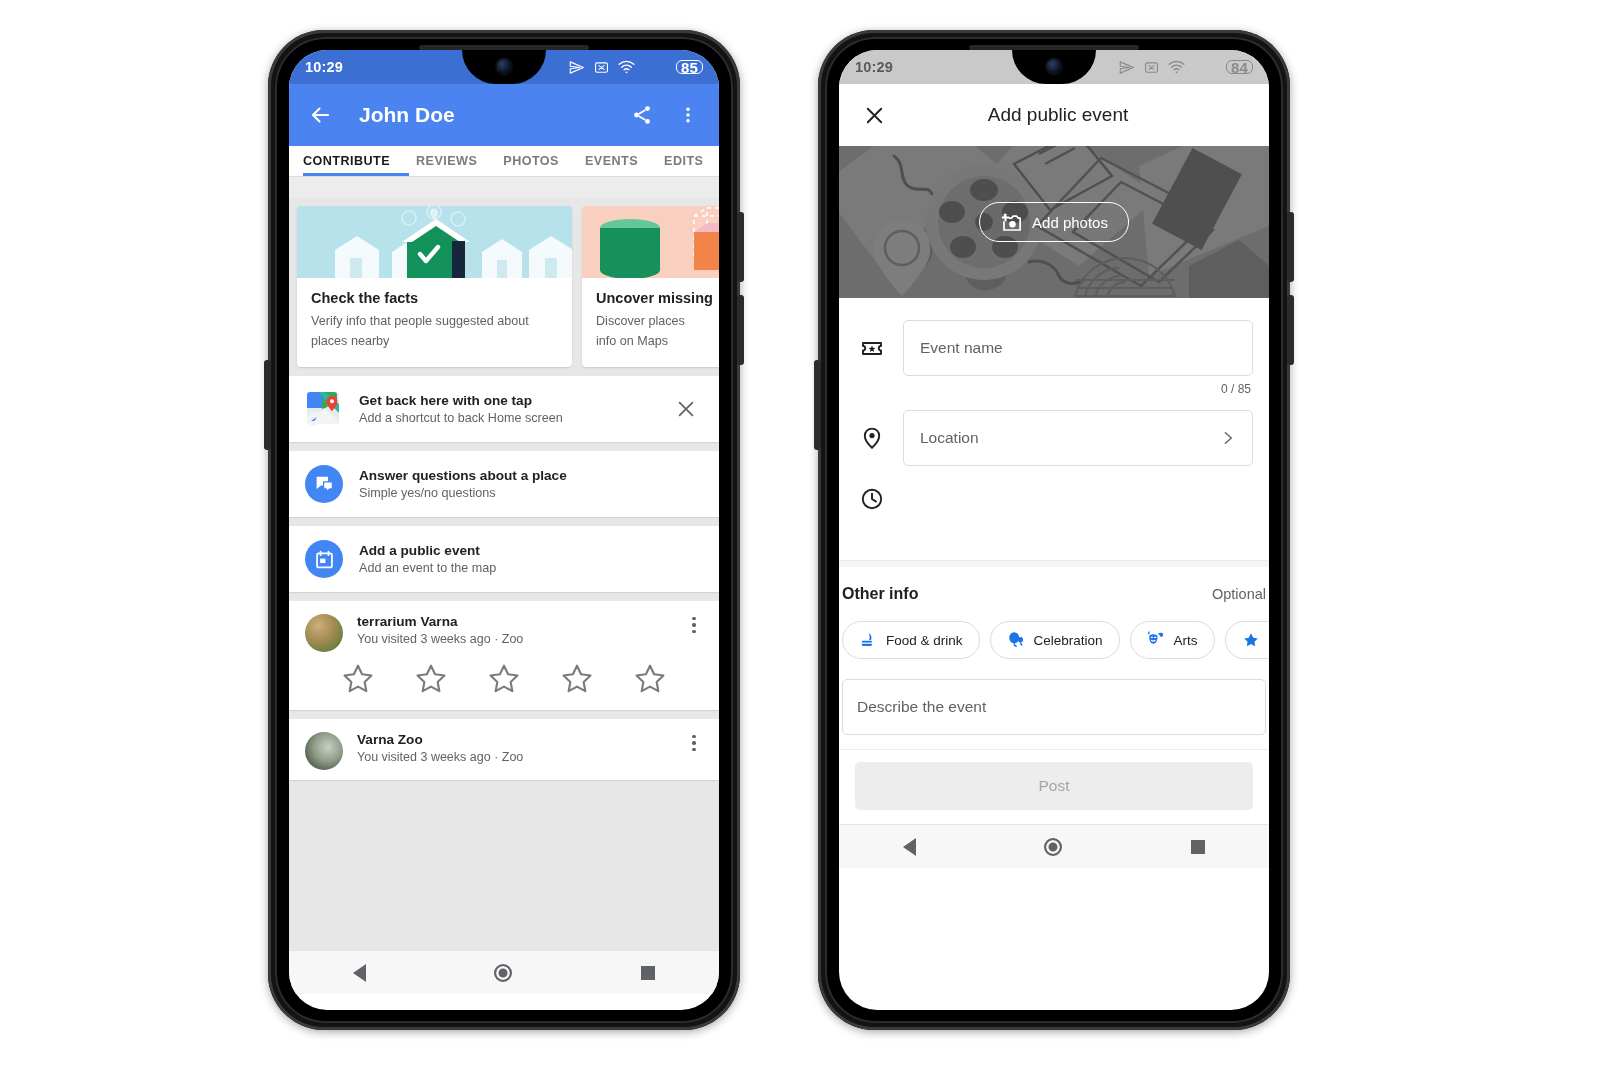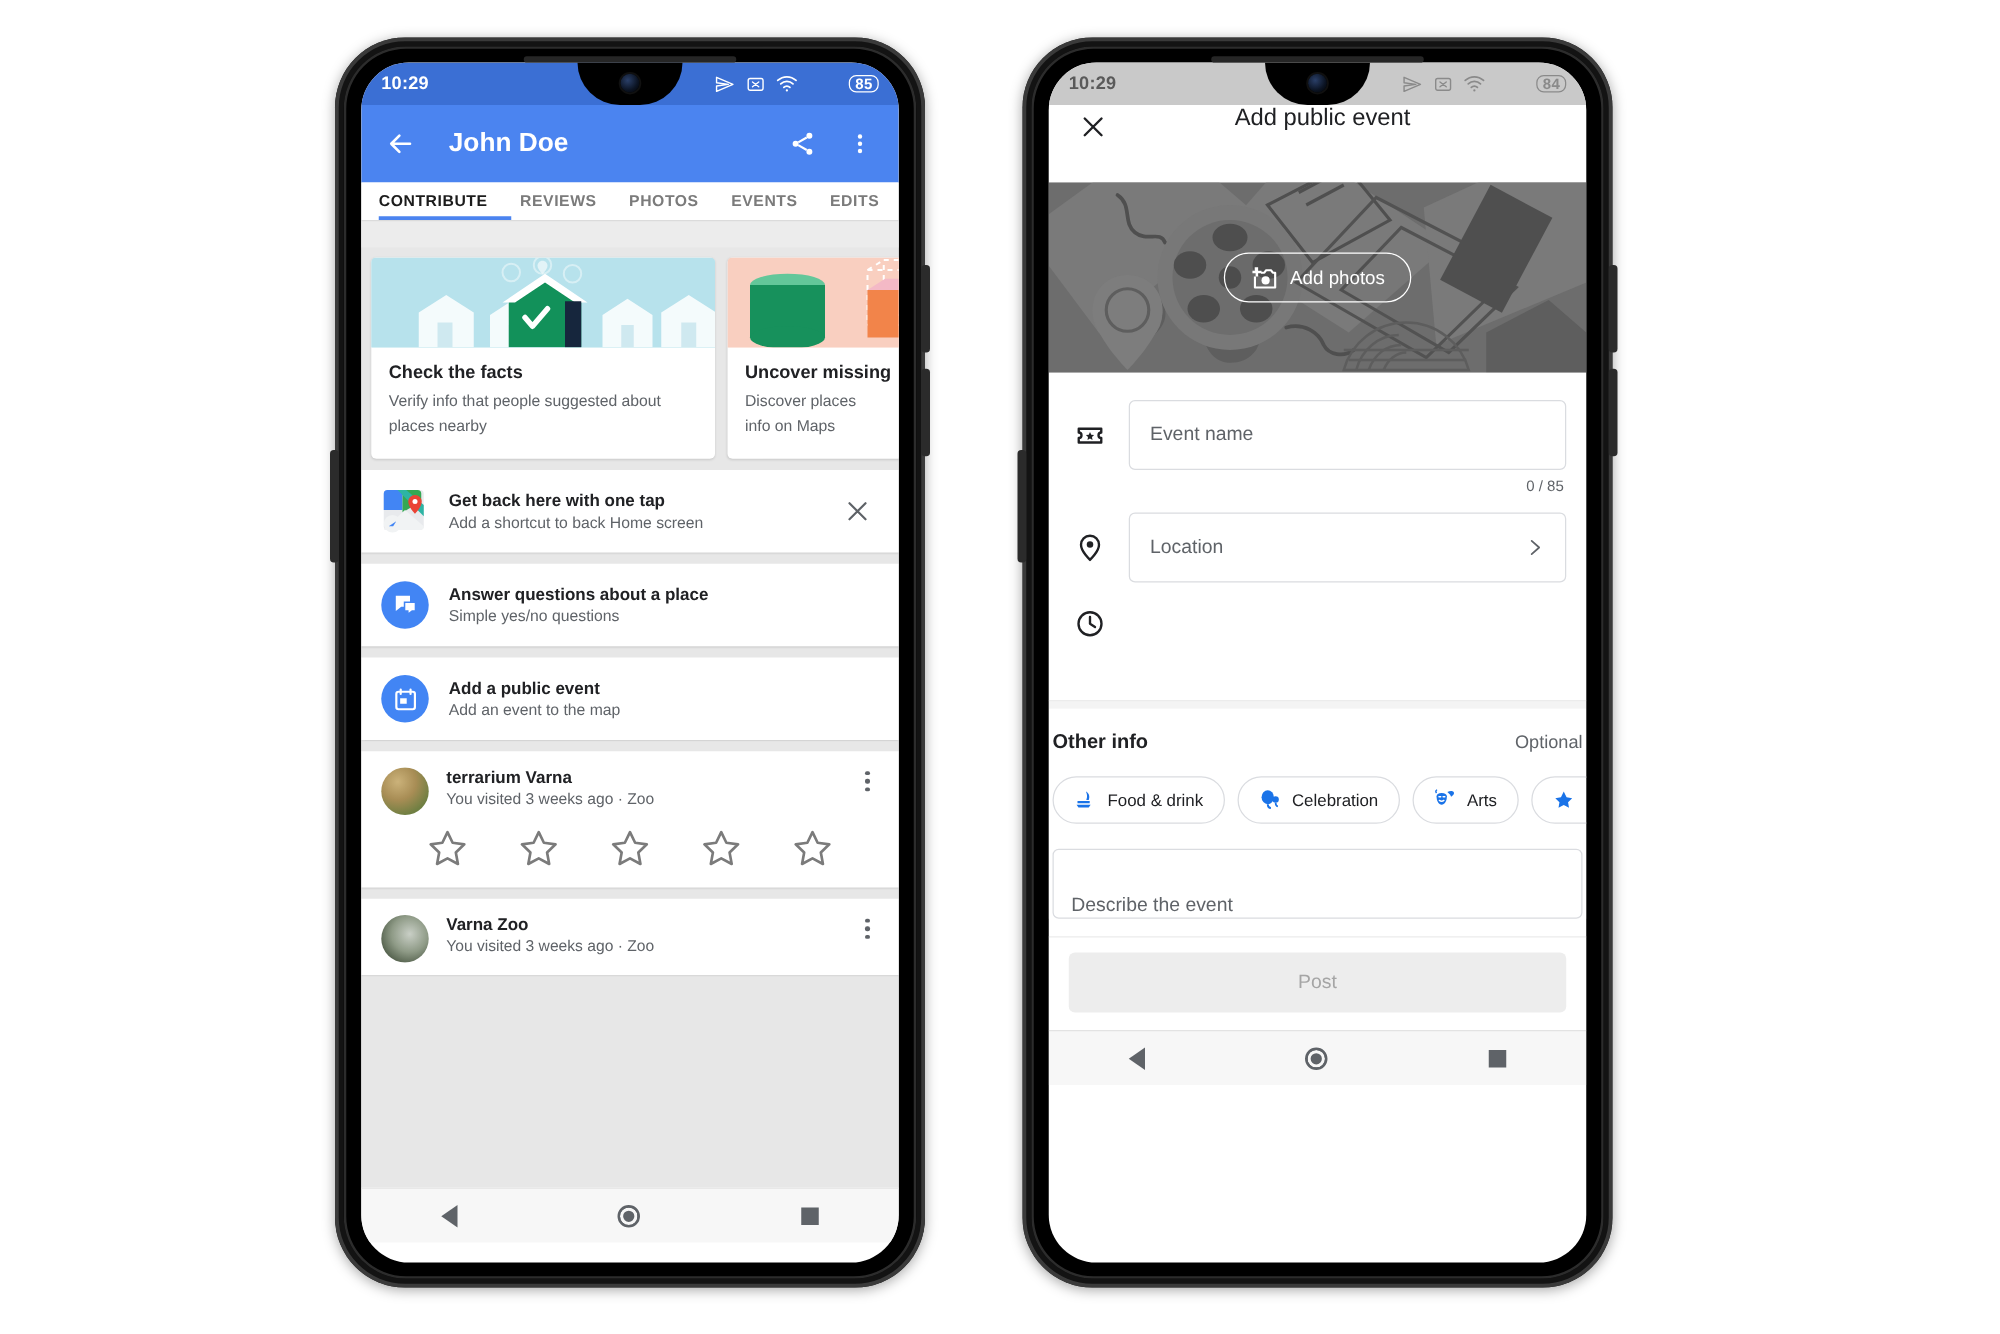--- a/index.html
+++ b/index.html
@@ -58,21 +58,21 @@
   .statusbar{
     height:34px; display:flex; align-items:center;
     justify-content:space-between; padding:0 16px;
     font-size:14.5px; font-weight:bold; letter-spacing:.2px;
   }
   .sb-blue{ background:#3b6fd4; color:#fff; }
   .sb-grey{ background:#c9c9c9; color:#5a5a5a; }
   .sb-icons{ display:flex; align-items:center; gap:9px; }
   .batt{
     border:1.6px solid currentColor; border-radius:6px;
-    font-size:12px; padding:0 4px; line-height:13px; height:14px;
+    font-size:15px; padding:0 4px; line-height:13px; height:14px;
     display:inline-flex;align-items:center; font-weight:bold;margin-left:32px;
   }
 
   
   .appbar{
     background:#4b84f0; height:62px; display:flex; align-items:center;
     padding:0 14px; color:#fff; gap:12px;
   }
   .appbar .title{ font-size:21px; font-weight:bold; flex:1; margin-left:10px;}
   .icon-btn{ width:34px;height:34px;display:flex;align-items:center;justify-content:center;}
@@ -131,21 +131,21 @@
   
   .navbar{ height:44px; background:#f7f7f7; display:flex; align-items:center;
            justify-content:space-around; border-top:1px solid #e3e3e3;}
   .nav-back{ width:0;height:0;border-top:9px solid transparent;border-bottom:9px solid transparent;
              border-right:13px solid #5f6368;}
   .nav-home{ width:18px;height:18px;border-radius:50%;border:2.5px solid #5f6368;
              background:#5f6368;box-shadow:inset 0 0 0 2.5px #f7f7f7;}
   .nav-rec{ width:14px;height:14px;background:#5f6368;}
 
   
-  .r-appbar{ height:62px; background:#fff; display:flex; padding:0 18px;}
+  .r-appbar{ height:62px; background:#fff; display:flex; align-items:center; padding:0 18px;}
   .r-appbar .rtitle{ flex:1; text-align:center; font-size:19px; color:#202124; margin-right:26px;}
   .photo-banner{
     height:152px; background:#6d6d6d; position:relative; overflow:hidden;
   }
   .add-photos{
     position:absolute; left:50%; top:50%; transform:translate(-50%,-50%);
     border:1.6px solid #fff; border-radius:22px; padding:9px 20px;
     color:#fff; font-size:15px; display:flex; align-items:center; gap:10px;
     background:rgba(0,0,0,.02); white-space:nowrap; z-index:3;
   }
@@ -166,21 +166,21 @@
   .other-head .oh1{ font-size:16px; font-weight:bold; color:#202124;}
   .other-head .oh2{ font-size:14.5px; color:#5f6368;}
   .chips{ display:flex; gap:10px; margin-top:18px; }
   .chip{
     border:1px solid #dadce0; border-radius:20px; height:38px;
     display:flex; align-items:center; gap:9px; padding:0 16px;
     font-size:13.5px; color:#202124; white-space:nowrap; flex:0 0 auto;
   }
   .desc{
     margin:20px 0 14px; border:1px solid #dadce0; border-radius:5px;
-    height:56px; display:flex; align-items:flex-end; padding:0 14px;
+    height:56px; display:flex; align-items:center; padding:0 14px;
     font-size:15.5px; color:#5f6368;
   }
   .post-wrap{ border-top:1px solid #ececec; padding:12px 16px 14px; background:#fff;}
   .post{
     height:48px; border-radius:5px; background:#ededed; color:#a5a5a5;
     display:flex;align-items:center;justify-content:center;font-size:15.5px;
   }
 </style>
 </head>
 <body>

